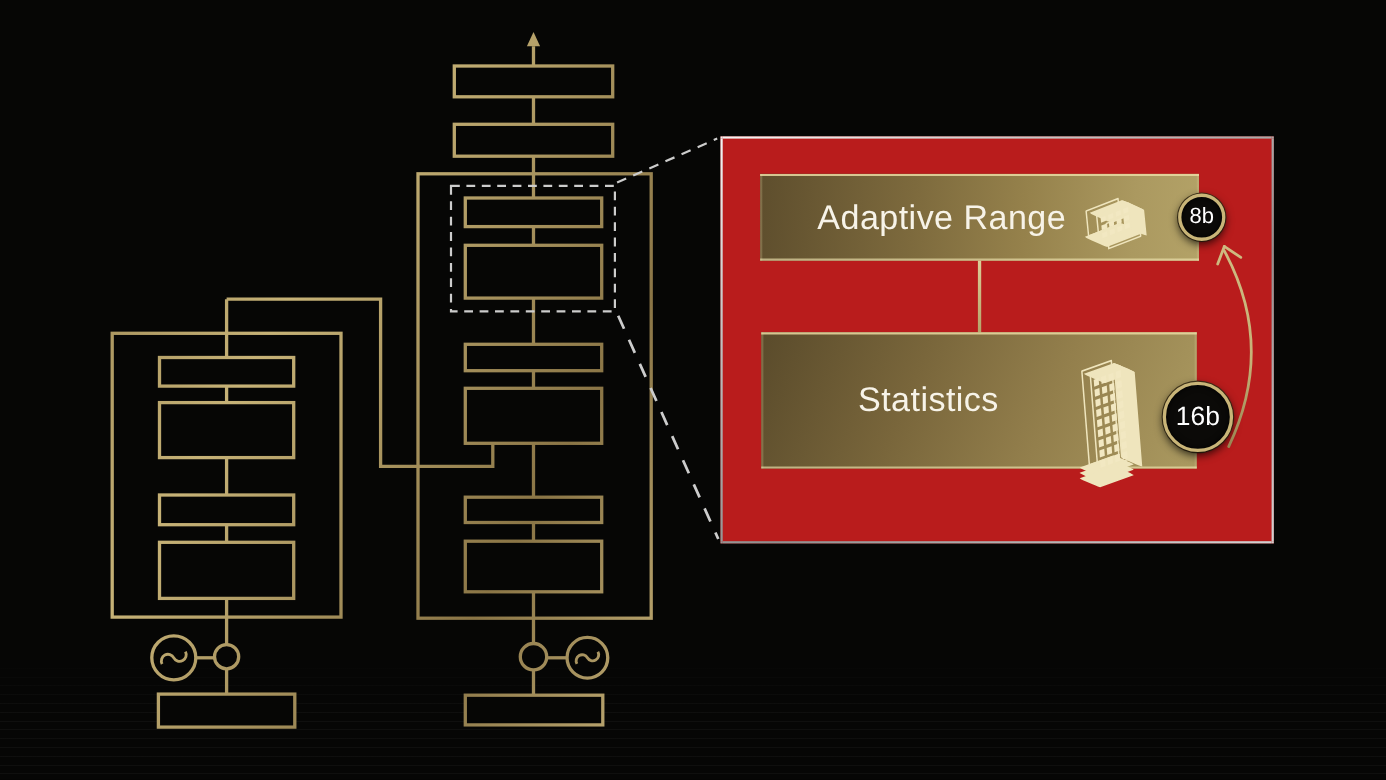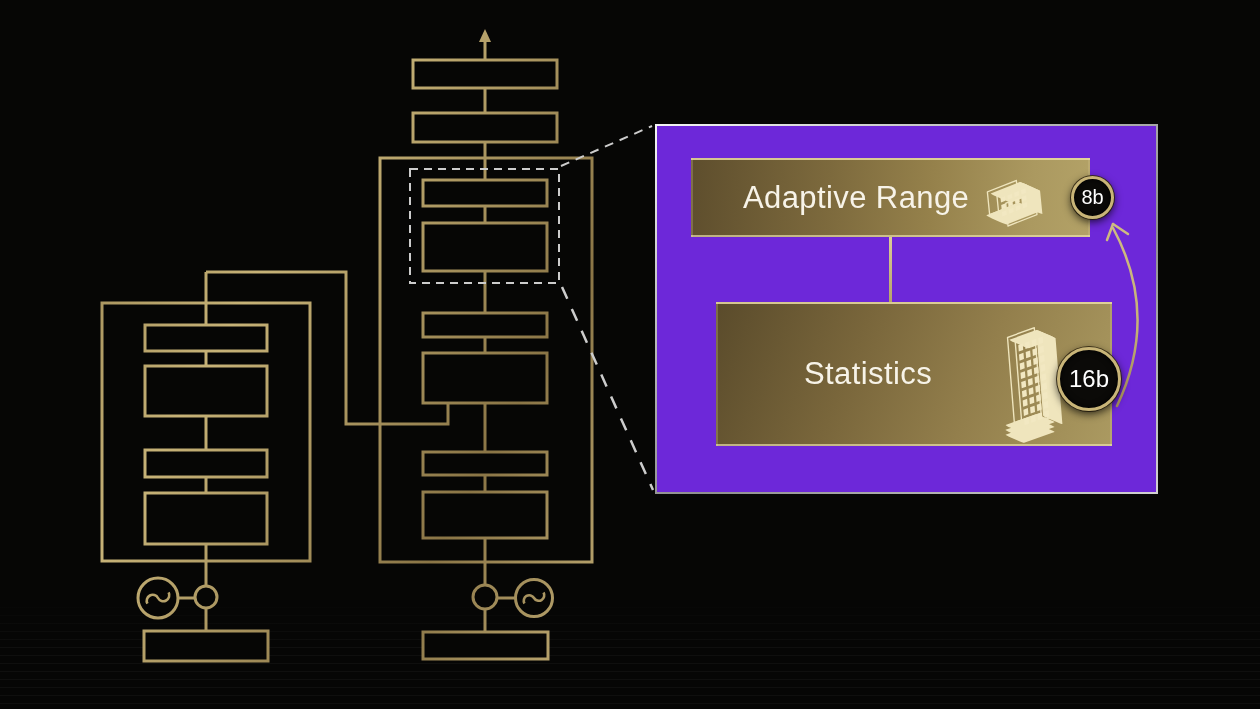--- a/index.html
+++ b/index.html
@@ -14,40 +14,39 @@
     background:
       linear-gradient(180deg, rgba(6,6,5,1) 0%, rgba(6,6,5,0) 45%),
       repeating-linear-gradient(180deg, rgba(255,255,255,0.035) 0 1px, rgba(0,0,0,0) 1px 8px);
   }
   .wire-svg{ position:absolute; inset:0; z-index:1; }
   .arrow-svg{ position:absolute; inset:0; z-index:6; pointer-events:none; }
 
   
   .panel{
     position:absolute; left:655px; top:124px; width:503px; height:370px;
-    background:#6d28d9; z-index:3;
+    background:#b91c1c; z-index:3;
     border:2px solid;
     border-image:linear-gradient(150deg,#f4f4f4 0%,#bdbdbd 30%,#8f8f8f 60%,#d2d2d2 100%) 1;
   }
   .gold-box{
     position:absolute;
     box-shadow:
       inset 0 2px 0 rgba(234,219,162,.85),
       inset 0 -2px 0 rgba(240,229,176,.65),
       inset 2px 0 0 rgba(214,199,146,.28),
       inset -2px 0 0 rgba(214,199,146,.28);
   }
   .gold-box.ar{
     left:34px; top:32px; width:399px; height:79px;
     background:linear-gradient(94deg,#5e4e2d 0%,#7d6a3d 35%,#95814b 60%,#ab9960 85%,#b3a267 100%);
   }
   .gold-box.stat{
-    left:35px; top:176px; width:396px; height:144px;
+    left:35px; top:176px; width:396px; height:124px;
     background:linear-gradient(112deg,#5a4b2b 0%,#79663b 35%,#937f4c 65%,#ab9a61 100%);
-    margin-left:24px;
   }
   .box-label{
     position:absolute; top:50%; transform:translateY(-50%);
     color:#f7f3e8; font-size:31px; letter-spacing:.4px; white-space:nowrap;
   }
   .ar .box-label{ left:52px; }
   .stat .box-label{ left:88px; }
   .connector{
     position:absolute; left:232px; top:111px; width:3px; height:66px;
     background:linear-gradient(180deg,#dccd97,#b5a369);

